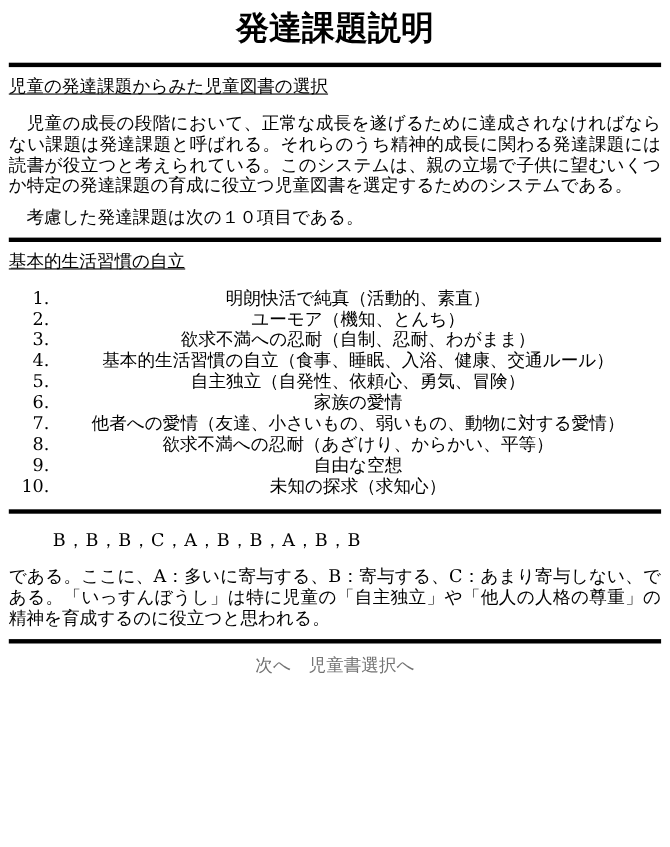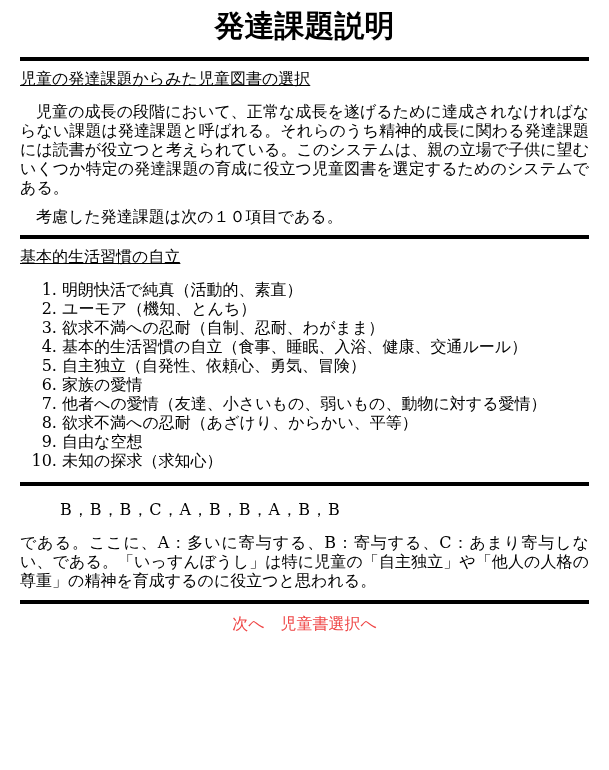--- a/index.html
+++ b/index.html
@@ -10,21 +10,21 @@
   }
   body {
     width: 609px;
     height: 770px;
     font-family: "DejaVu Serif", "Liberation Serif", serif;
     font-size: 16px;
     line-height: 19px;
     overflow: hidden;
   }
   .page {
-    padding: 0 20px;
+    padding: 0 8px;
   }
   h1.title {
     font-size: 30px;
     line-height: 38px;
     font-weight: bold;
     text-align: center;
     margin: 7px 0 12px 0;
   }
   hr.rule {
     border: none;
@@ -40,35 +40,36 @@
   p.body-text {
     margin: 14px 0 10px 0;
     text-align: justify;
   }
   p.tight {
     margin: 2px 0 8px 0;
   }
   ol.task-list {
     margin: 14px 0 12px 0;
     padding-left: 42px;
+    text-align: center;
   }
   ol.task-list li {
     line-height: 19px;
   }
   .grades-line {
     margin: 14px 0 14px 0;
     padding-left: 40px;
     letter-spacing: 1px;
   }
   .footer-nav {
     text-align: center;
     margin: 10px 0 0 0;
   }
   .footer-nav a {
-    color: #ef4444;
+    color: #737373;
     text-decoration: none;
     cursor: pointer;
   }
 </style>
 </head>
 <body>
 
 <div class="page">
 
   <h1 class="title">発達課題説明</h1>

